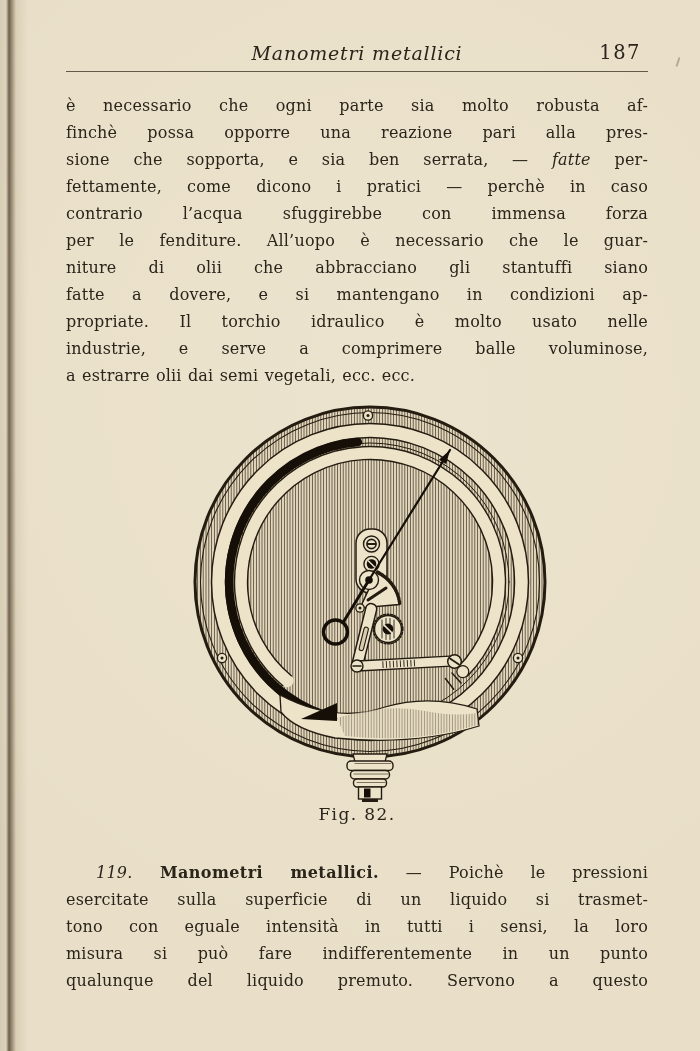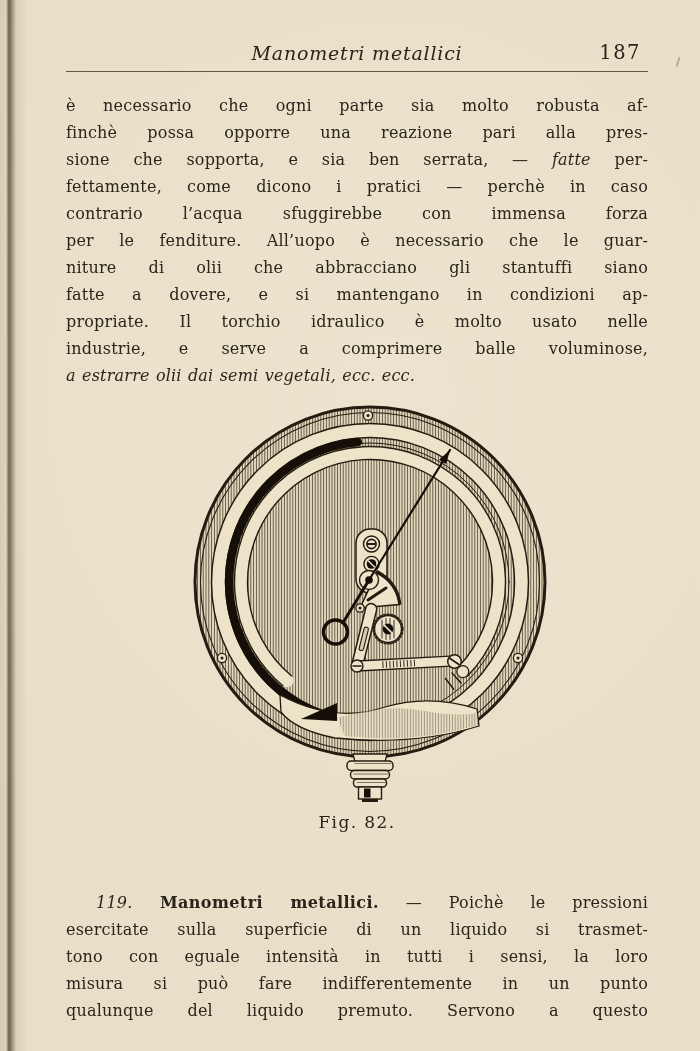--- a/index.html
+++ b/index.html
@@ -29,29 +29,29 @@
   .running-head{
     position:relative;margin-top:42px;height:24px;
     font-style:italic;font-size:19px;letter-spacing:.8px;text-align:center;
   }
   .page-num{
     position:absolute;right:7px;top:-1px;
     font-style:normal;font-size:19.5px;letter-spacing:1.5px;margin-left:33px;
   }
   .head-rule{margin-top:5px;height:0;border-top:1.6px solid var(--rule);opacity:.85;}
   .para-block{margin-top:20px;font-size:16px;line-height:27px;word-spacing:.06em;letter-spacing:.2px;}
-  #para-1{margin-top:56px;}
+  #para-1{margin-top:34px;}
   .line{text-align:justify;text-align-last:justify;}
-  .line.short{text-align-last:left;font-style:italic;}
+  .line.short{text-align-last:left;}
   .line.indent{text-indent:30px;}
   .it{font-style:italic;}
   .bd{font-weight:bold;letter-spacing:.4px;}
   figure{margin:14px 0 0 0;text-align:center;}
   svg.gauge{display:block;margin:0 auto;transform:translateX(13px);}
-  figcaption{margin-top:8px;font-size:17px;line-height:22px;letter-spacing:1.4px;}
+  figcaption{font-size:17px;line-height:22px;letter-spacing:1.4px;}
   .stray-mark{
     position:absolute;right:21px;top:57px;width:2px;height:10px;
     background:#ab9c80;transform:rotate(18deg);border-radius:1px;opacity:.8;
   }
 </style>
 </head>
 <body>
 
 <div class="page">
   <div class="stray-mark"></div>

